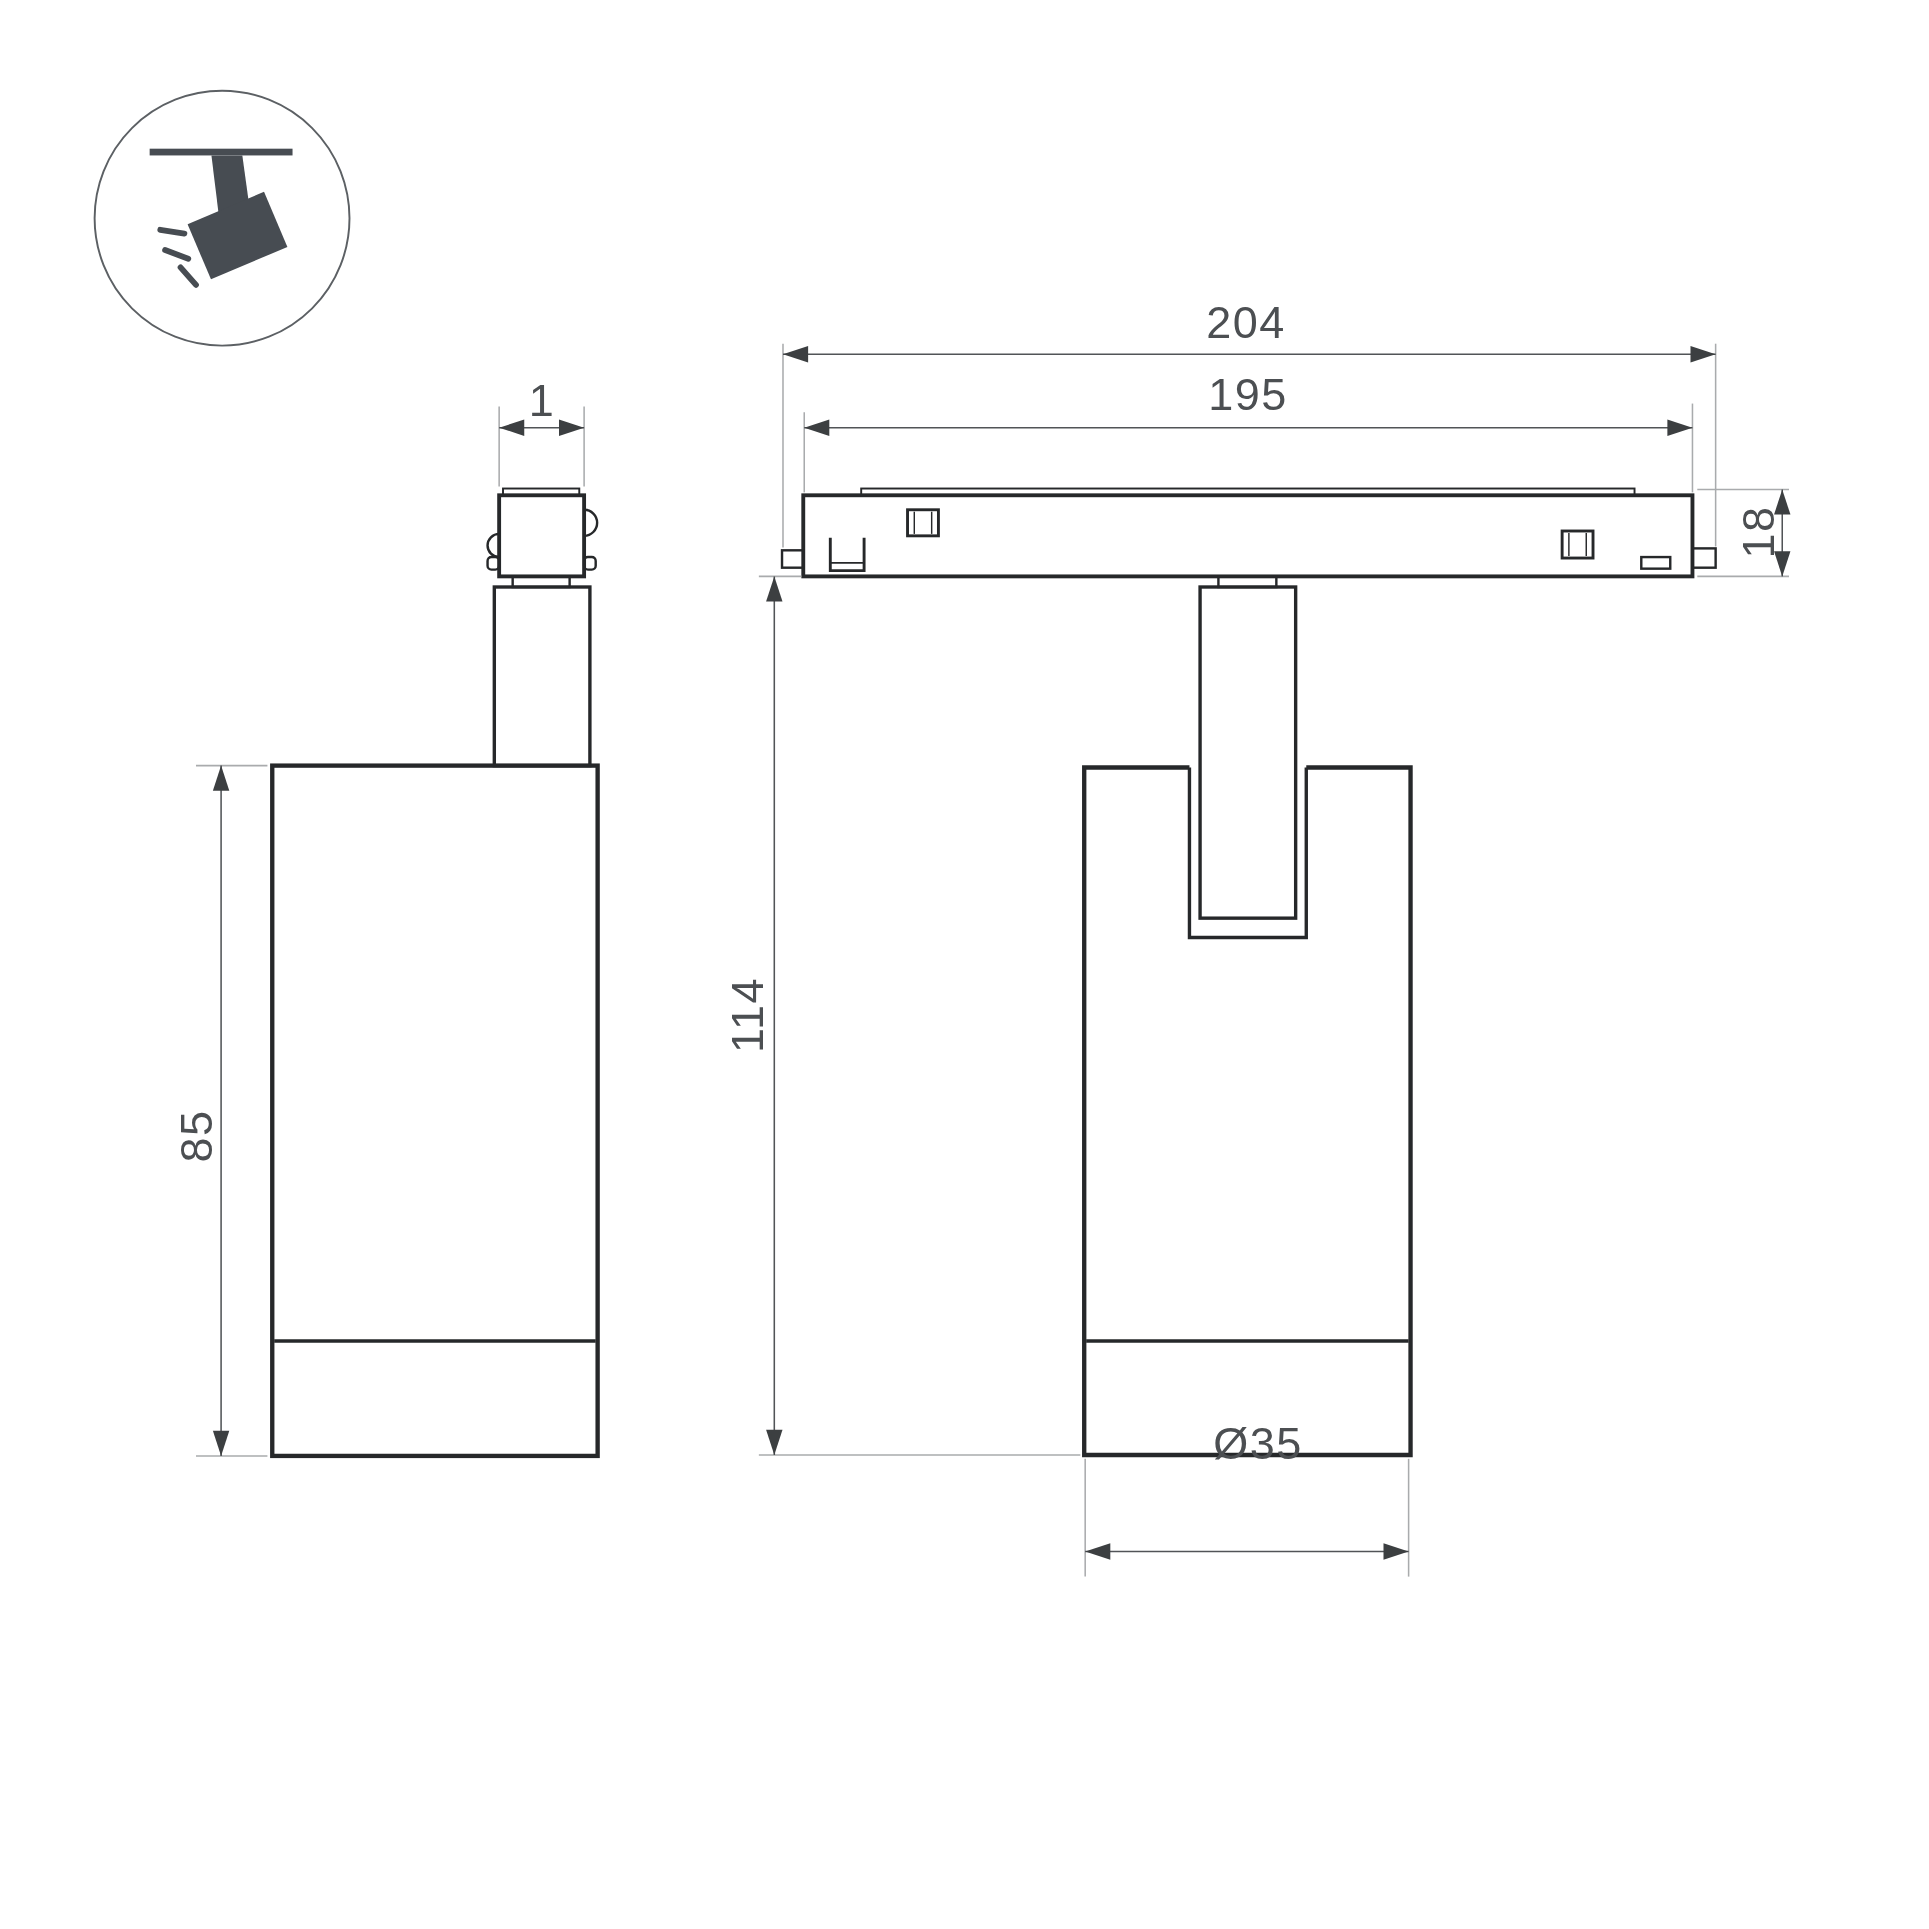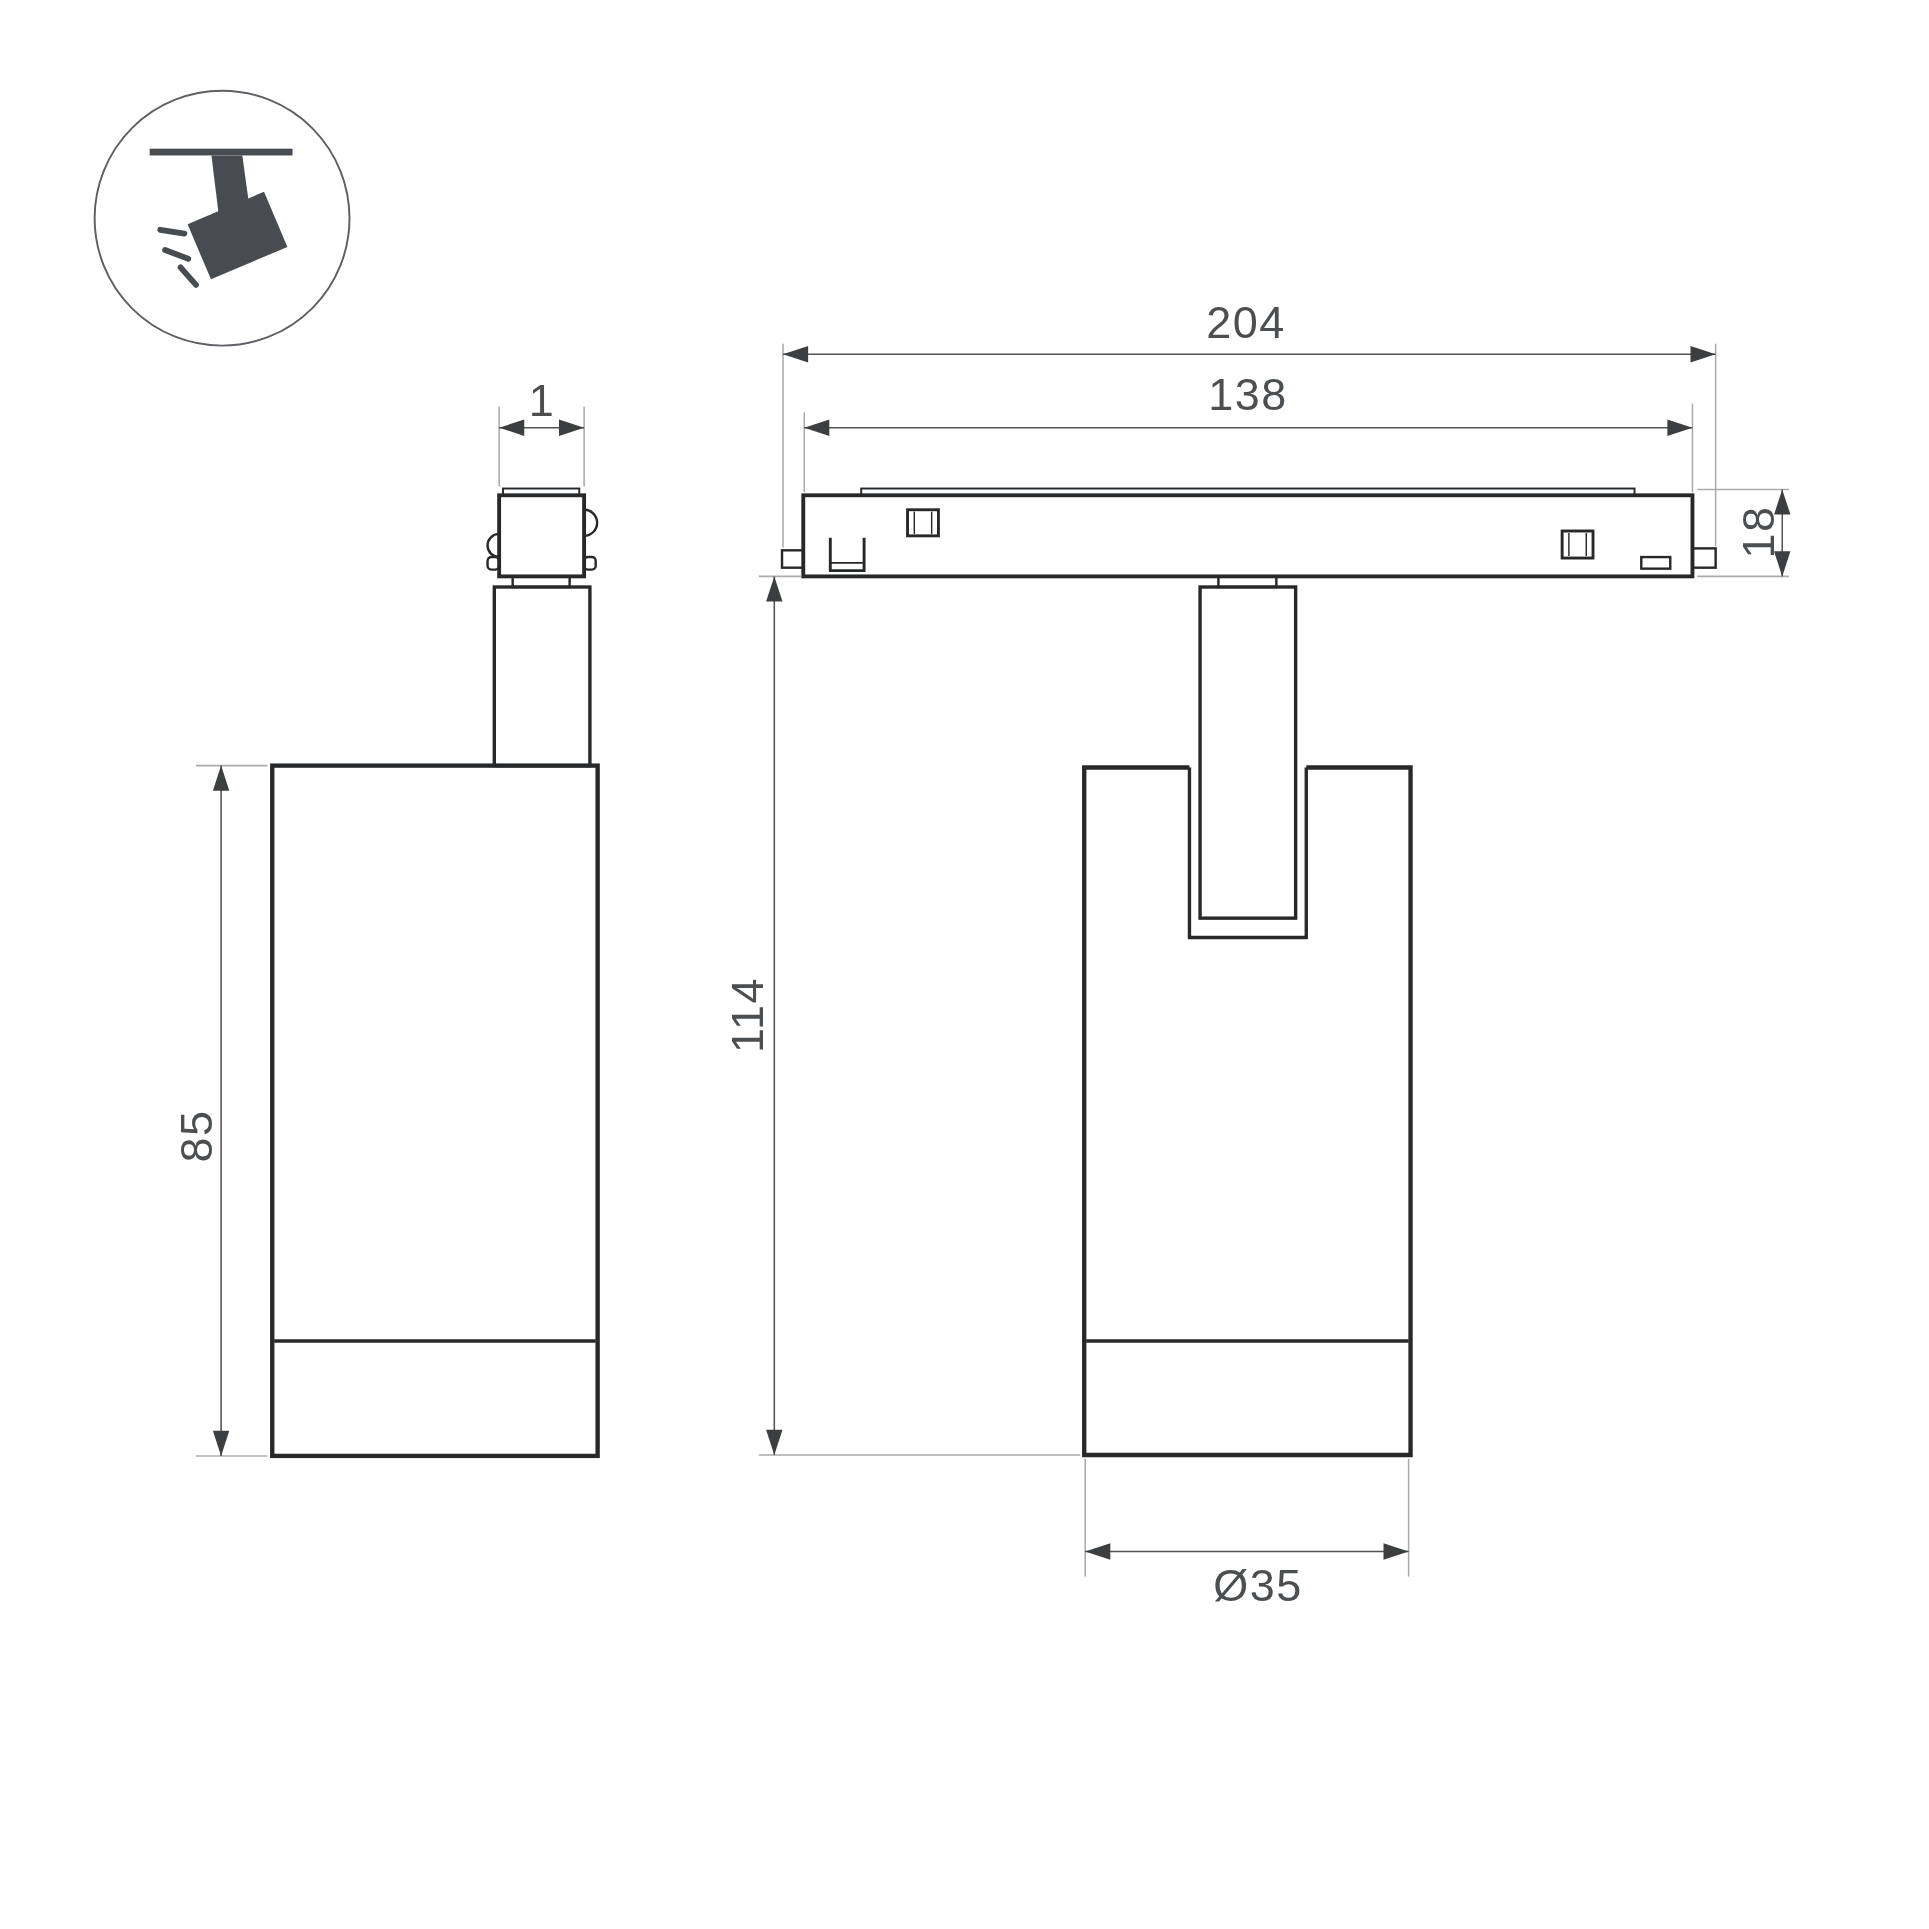--- a/index.html
+++ b/index.html
@@ -136,19 +136,19 @@
       <polygon points="802,1507 793.5,1481 810.5,1481"></polygon>
 
       <polygon points="1124,1607 1150,1598.5 1150,1615.5"></polygon>
       <polygon points="1459,1607 1433,1598.5 1433,1615.5"></polygon>
     </g>
   </svg>
 
   <div class="dim-label" style="left:542px;  top:400px;">1</div>
   <div class="dim-label vert" style="left:196px;  top:1136px;">85</div>
   <div class="dim-label" style="left:1246px; top:322px;text-align:right;">204</div>
-  <div class="dim-label" style="left:1248px; top:394px;">138</div>
+  <div class="dim-label" style="left:1248px; top:394px;">195</div>
   <div class="dim-label vert" style="left:1758px; top:532px;">18</div>
   <div class="dim-label vert" style="left:747px;  top:1015px;">114</div>
-  <div class="dim-label" style="left:1258px; top:1585px;text-align:right;">Ø35</div>
+  <div class="dim-label" style="left:1258px; top:1443px;text-align:right;">Ø35</div>
 
 </div>
 
 
 </body></html>

